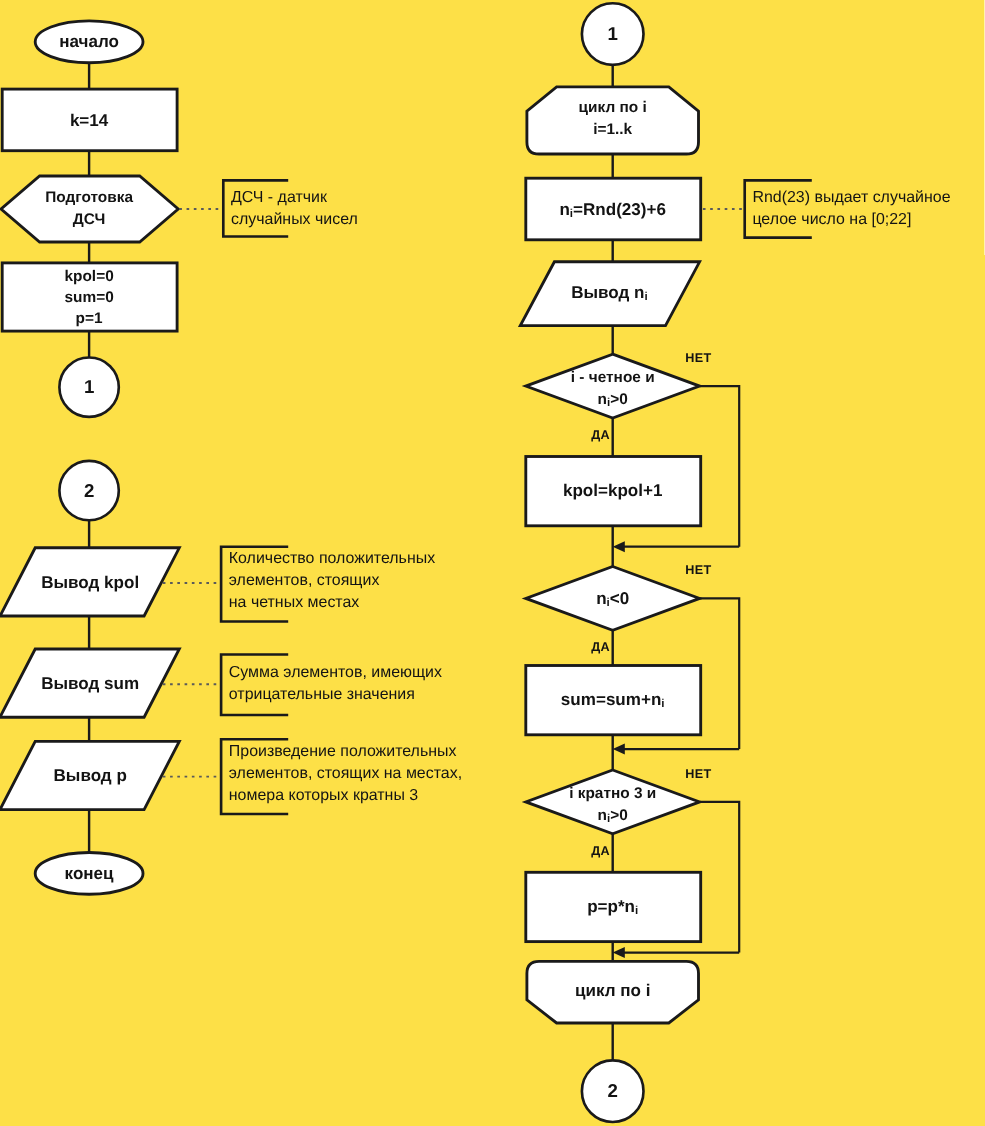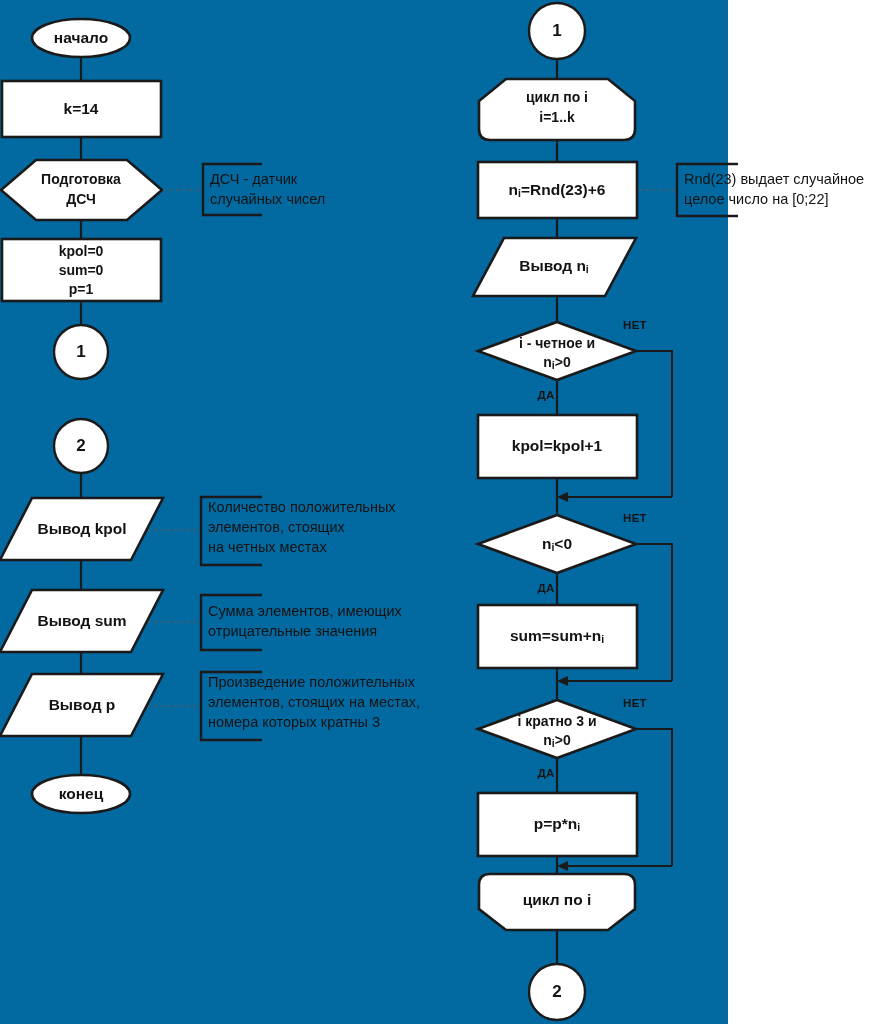--- a/index.html
+++ b/index.html
@@ -8,23 +8,23 @@
     background: #ffffff;
   }
   body {
     width: 895px;
     height: 1024px;
     font-family: "Liberation Sans", sans-serif;
     overflow: hidden;
   }
   #flowchart-root {
     position: relative;
-    width: 728px;
+    width: 895px;
     height: 1024px;
-    background: #0369a1;
+    background: #fde047;
   }
   svg.fc {
     display: block;
     width: 895px;
     height: 1024px;
   }
   .shape-outline {
     fill: #ffffff;
     stroke: #1a1a1a;
     stroke-width: 2.6;

